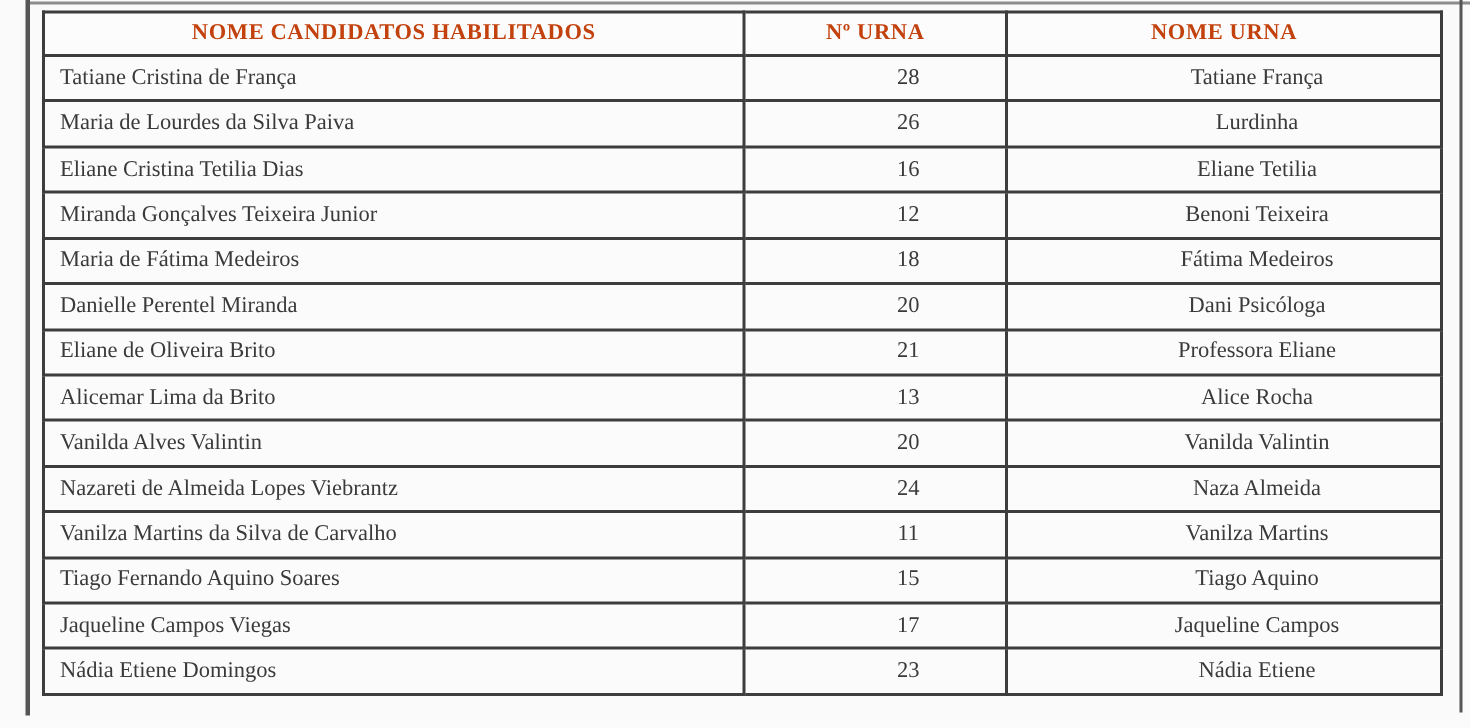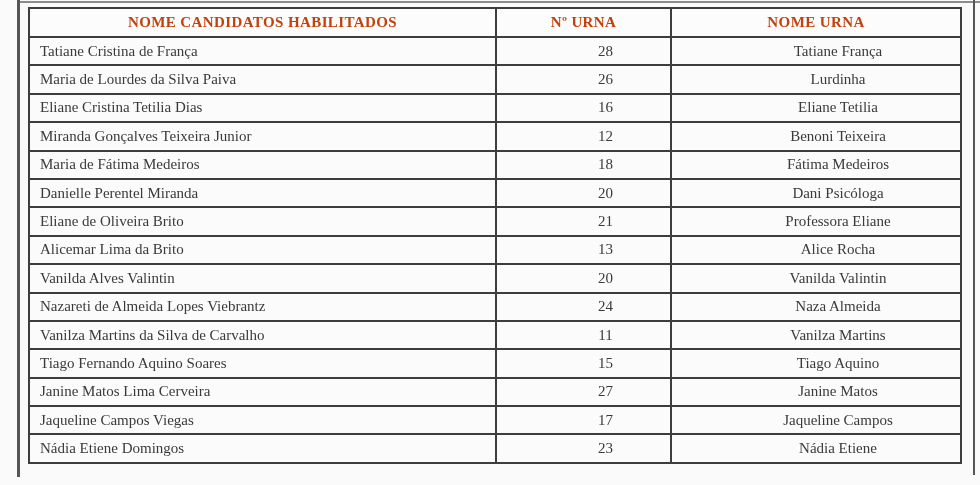--- a/index.html
+++ b/index.html
@@ -145,25 +145,20 @@
         <td class="name">Vanilza Martins da Silva de Carvalho</td>
         <td class="center">11</td>
         <td class="center">Vanilza Martins</td>
       </tr>
       <tr>
         <td class="name">Tiago Fernando Aquino Soares</td>
         <td class="center">15</td>
         <td class="center">Tiago Aquino</td>
       </tr>
       <tr>
-        <td class="name">Janine Matos Lima Cerveira</td>
-        <td class="center">27</td>
-        <td class="center">Janine Matos</td>
-      </tr>
-      <tr>
         <td class="name">Jaqueline Campos Viegas</td>
         <td class="center">17</td>
         <td class="center">Jaqueline Campos</td>
       </tr>
       <tr>
         <td class="name">Nádia Etiene Domingos</td>
         <td class="center">23</td>
         <td class="center">Nádia Etiene</td>
       </tr>
     </tbody>

